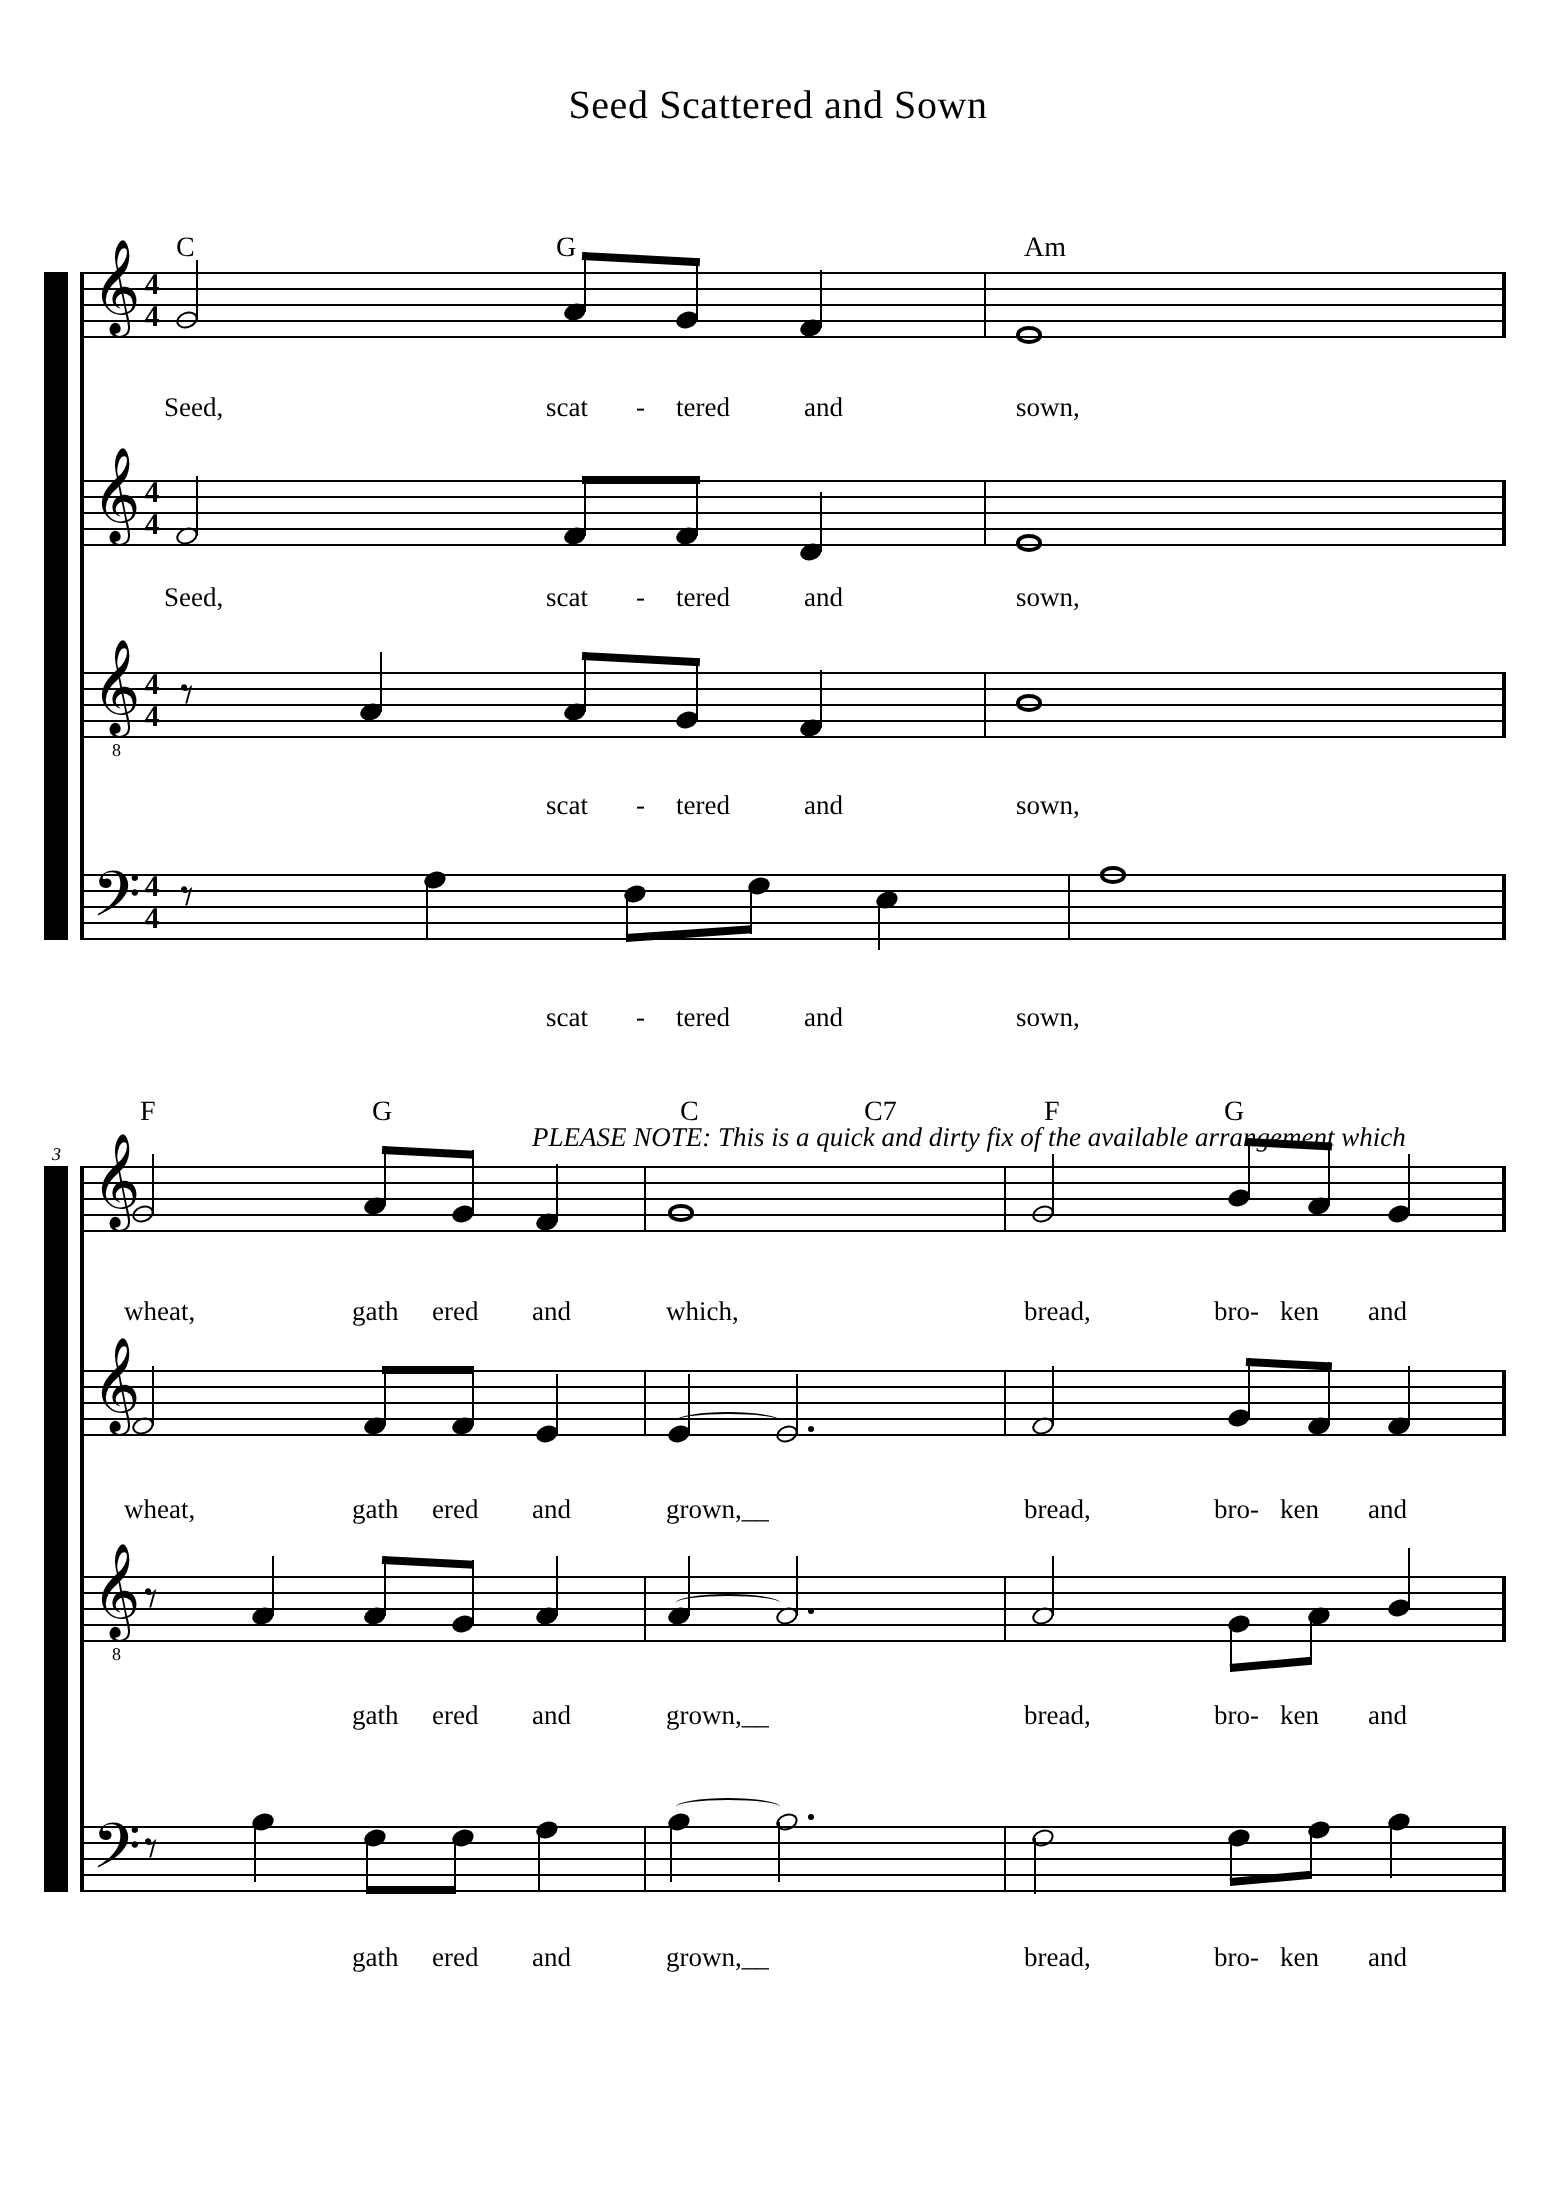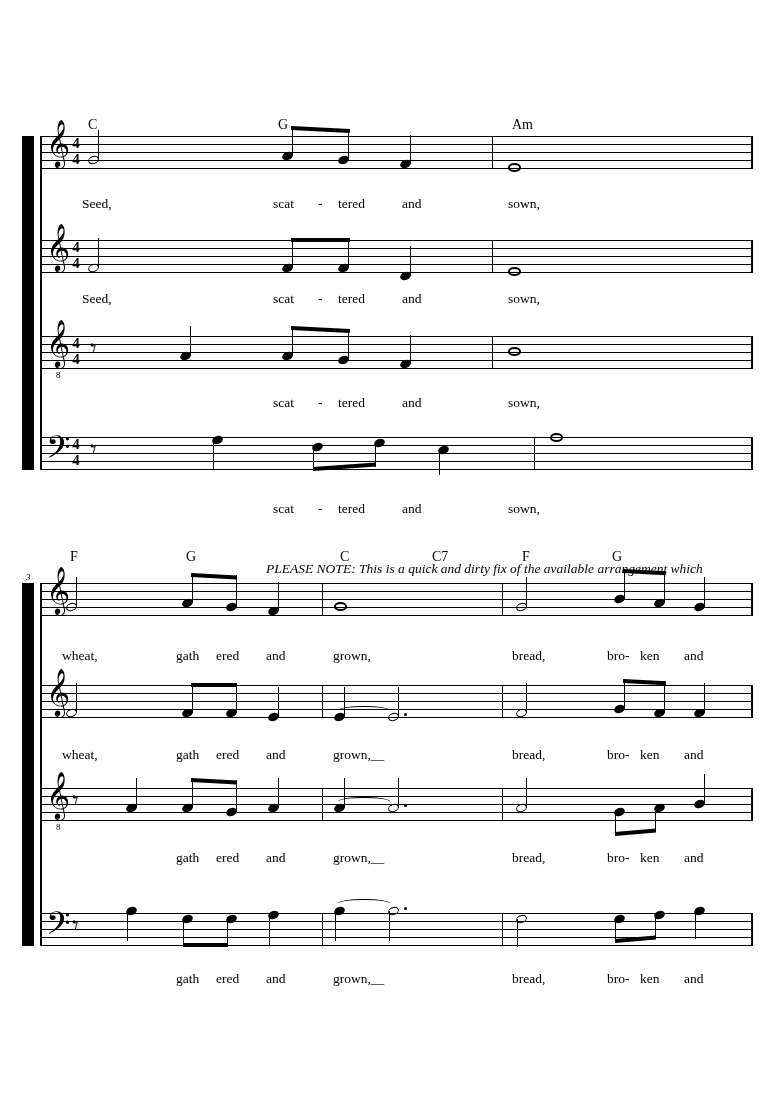--- a/index.html
+++ b/index.html
@@ -181,20 +181,21 @@
     border-top: 1.5px solid #000;
     border-radius: 50%;
     height: 8px;
   }
 </style>
 </head>
 <body>
 
 <div class="page">
 
+  <div class="title">Seed Scattered and Sown</div>
 
   <div class="system" style="top:0;">
 
     <div class="brace" style="top:136px; height:334px;"></div>
     <div class="sysbar" style="top:136px; height:334px;"></div>
 
     <div class="chord" style="left:88px; top:117px;">C</div>
     <div class="chord" style="left:278px; top:117px;">G</div>
     <div class="chord" style="left:512px; top:117px;">Am</div>
 
@@ -361,21 +362,21 @@
       <div class="nh" style="left:654px; top:20px;"></div>
       <div class="stem" style="left:664px; top:-6px; height:30px;"></div>
       <div class="barline" style="left:282px;"></div>
       <div class="barline" style="left:462px;"></div>
       <div class="endbar" style="left:711px;"></div>
     </div>
     <div class="lyric" style="left:62px; top:648px;">wheat,</div>
     <div class="lyric" style="left:176px; top:648px;">gath</div>
     <div class="lyric" style="left:216px; top:648px;">ered</div>
     <div class="lyric" style="left:266px; top:648px;">and</div>
-    <div class="lyric" style="left:333px; top:648px;">grown,</div>
+    <div class="lyric" style="left:333px; top:648px;">which,</div>
     <div class="lyric" style="left:512px; top:648px;">bread,</div>
     <div class="lyric" style="left:607px; top:648px;">bro-</div>
     <div class="lyric" style="left:640px; top:648px;">ken</div>
     <div class="lyric" style="left:684px; top:648px;">and</div>
 
     <div class="staff" style="top:685px;">
       <div class="line"></div>
       <div class="line"></div>
       <div class="line"></div>
       <div class="line"></div>

